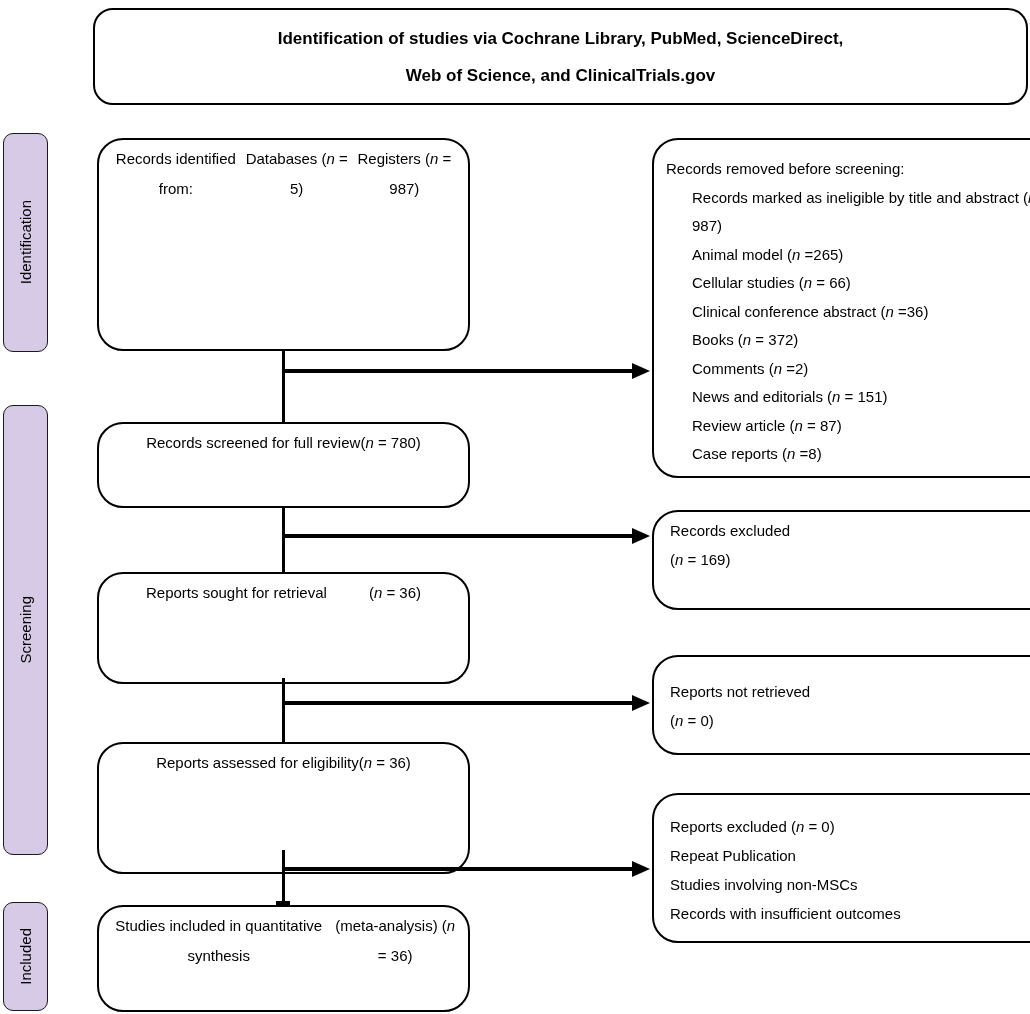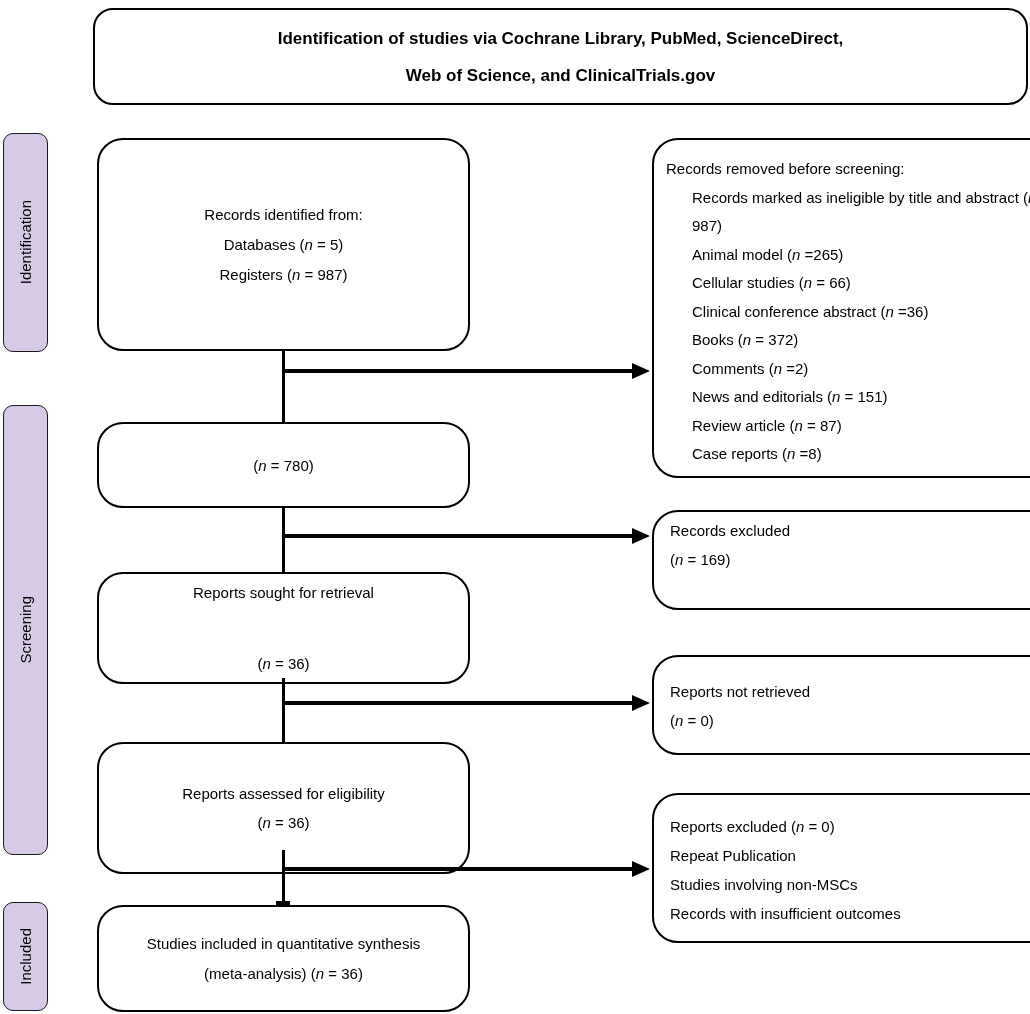--- a/index.html
+++ b/index.html
@@ -24,21 +24,21 @@
   }
   .stage .vtext{
     writing-mode:vertical-rl;transform:rotate(180deg);white-space:nowrap;
   }
   .stage-identification{top:133px;height:219px;}
   .stage-screening{top:405px;height:450px;}
   .stage-included{top:902px;height:109px;}
 
   .lbox{
     left:97px;width:373px;border-radius:26px;
-    display:flex;flex-direction:column;justify-content:center;
+    display:flex;flex-direction:row;justify-content:center;
     text-align:center;font-size:15px;line-height:30px;
     padding:4px 8px;
   }
   .lbox1{top:138px;height:213px;}
   .lbox2{top:422px;height:86px;line-height:29px;}
   .lbox3{top:572px;height:112px;line-height:29px;gap:42px;}
   .lbox4{top:742px;height:132px;line-height:29px;}
   .lbox5{top:905px;height:107px;}
 
   .rbox{
@@ -90,20 +90,21 @@
   <div class="stage stage-included">
     <span class="vtext">Included</span>
   </div>
 
   <div class="node lbox lbox1">
       <div class="line">Records identified from:</div>
       <div class="line">Databases (<i>n</i> = 5)</div>
       <div class="line">Registers (<i>n</i> = 987)</div>
     </div>
   <div class="node lbox lbox2">
+      <div class="line">Records screened for full review</div>
       <div class="line">(<i>n</i> = 780)</div>
     </div>
   <div class="node lbox lbox3">
       <div class="line">Reports sought for retrieval</div>
       <div class="line">(<i>n</i> = 36)</div>
     </div>
   <div class="node lbox lbox4">
       <div class="line">Reports assessed for eligibility</div>
       <div class="line">(<i>n</i> = 36)</div>
     </div>

